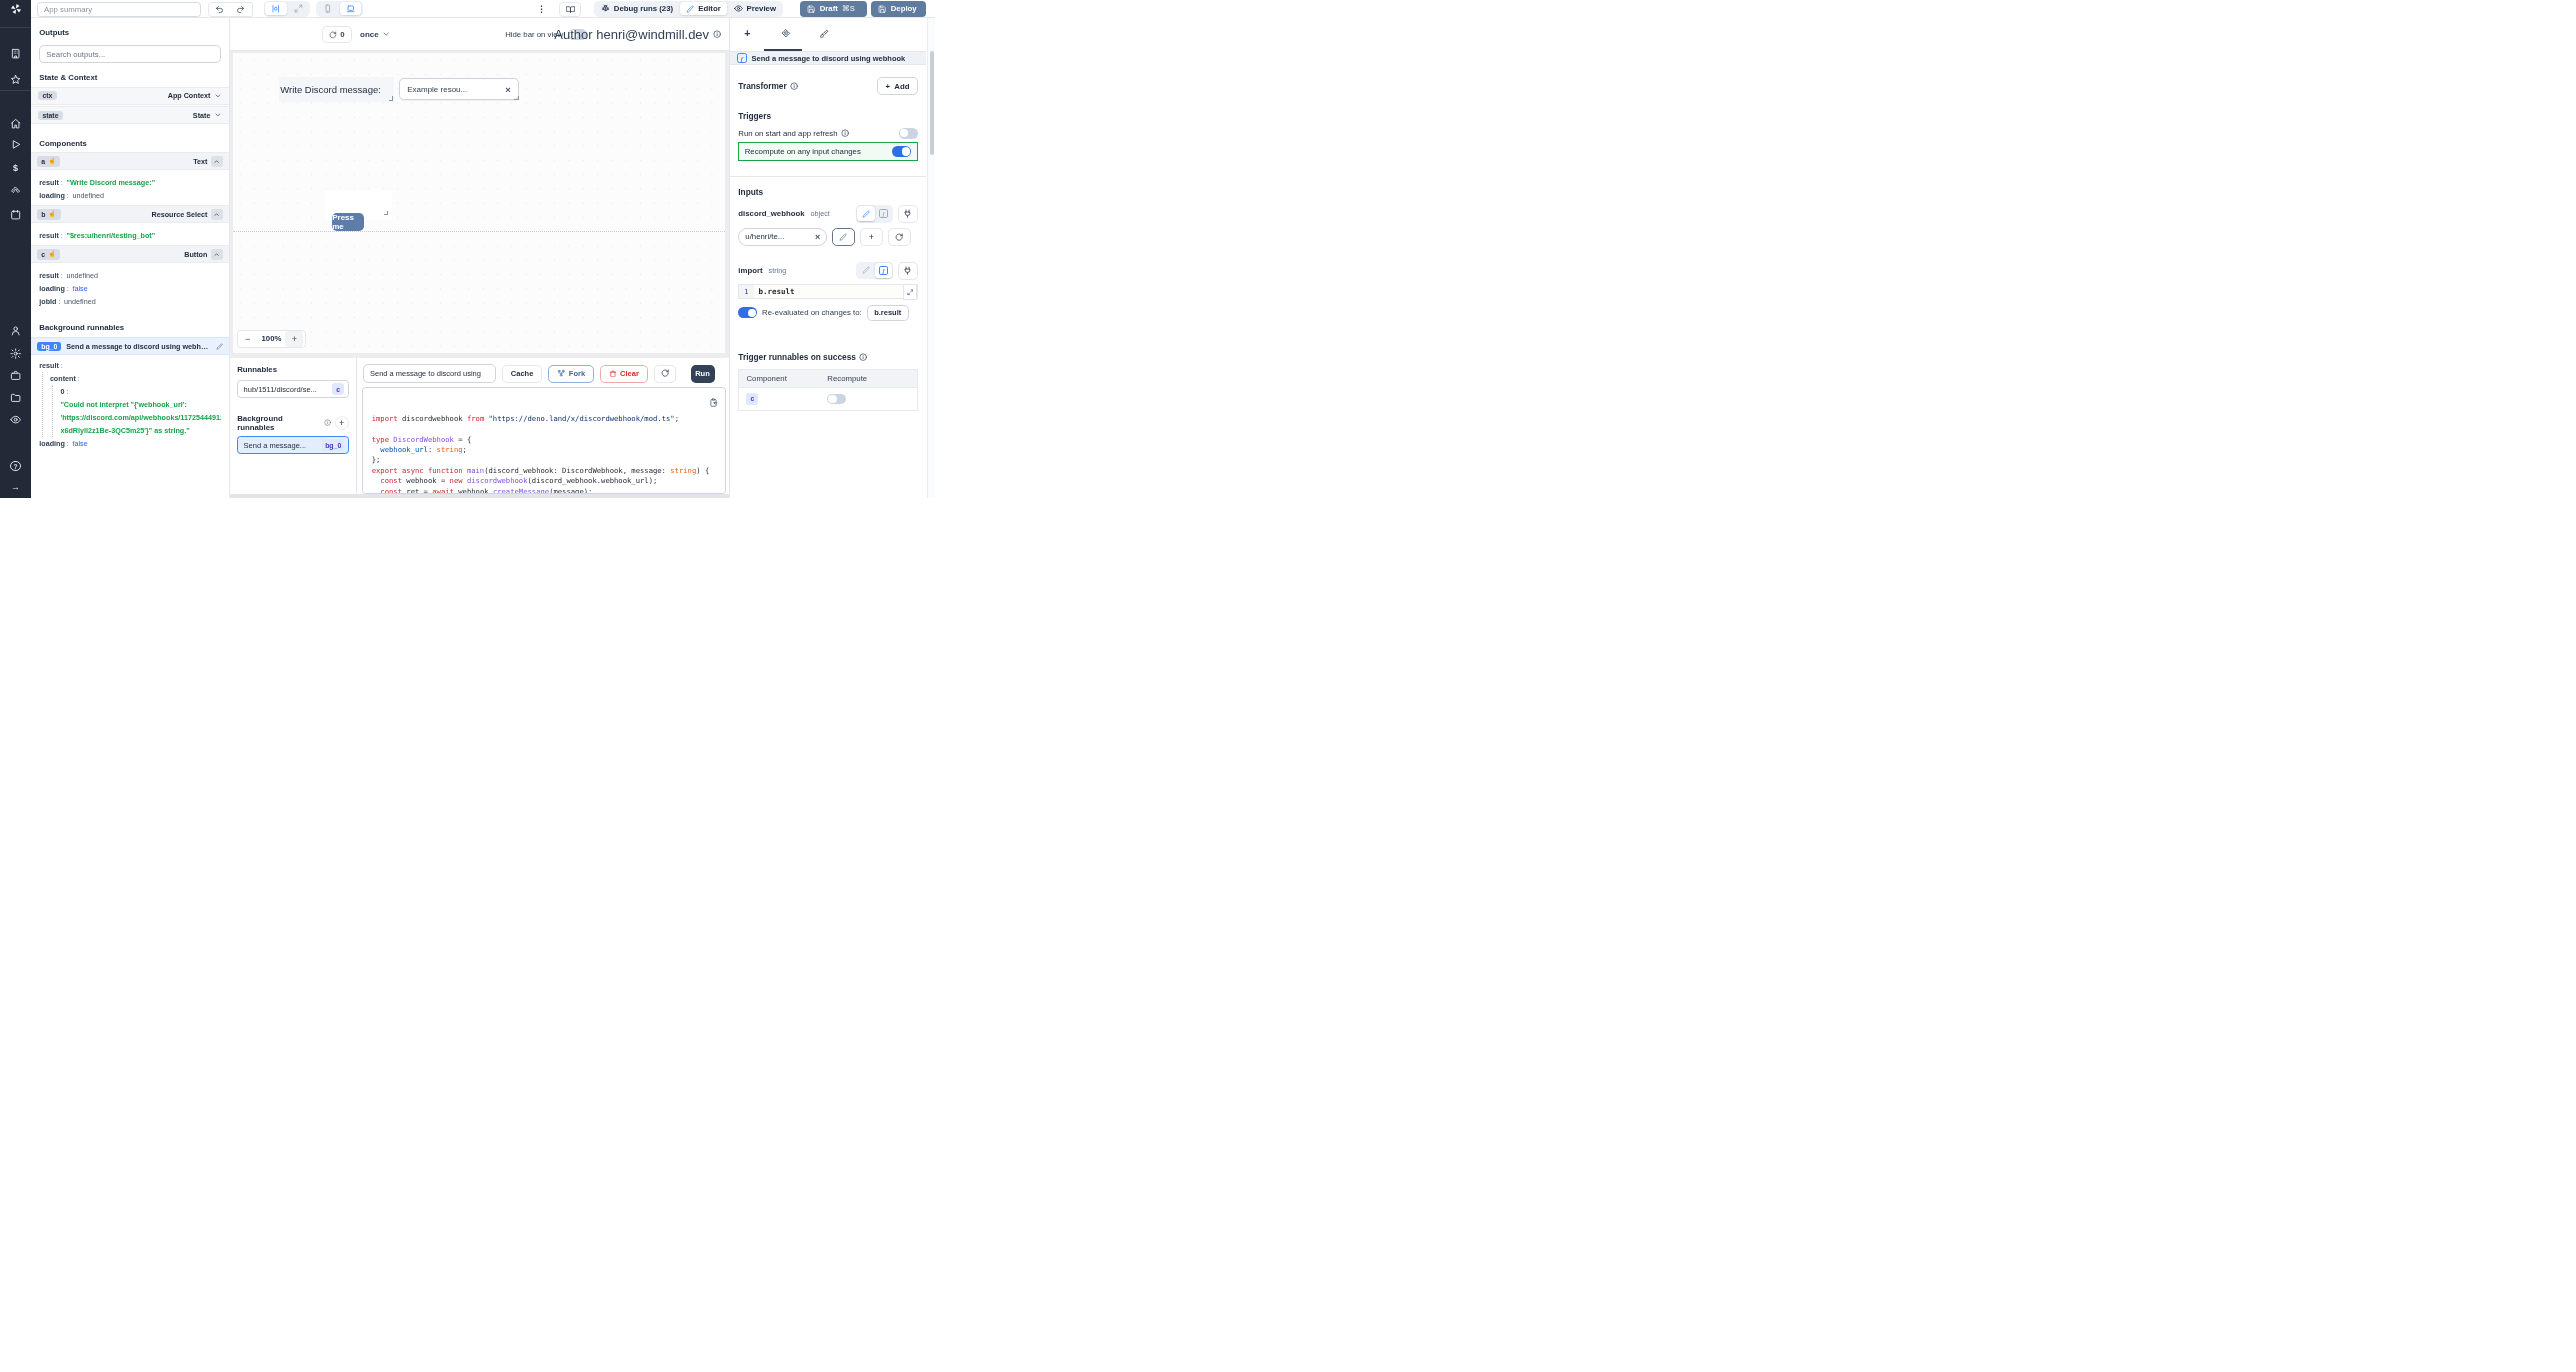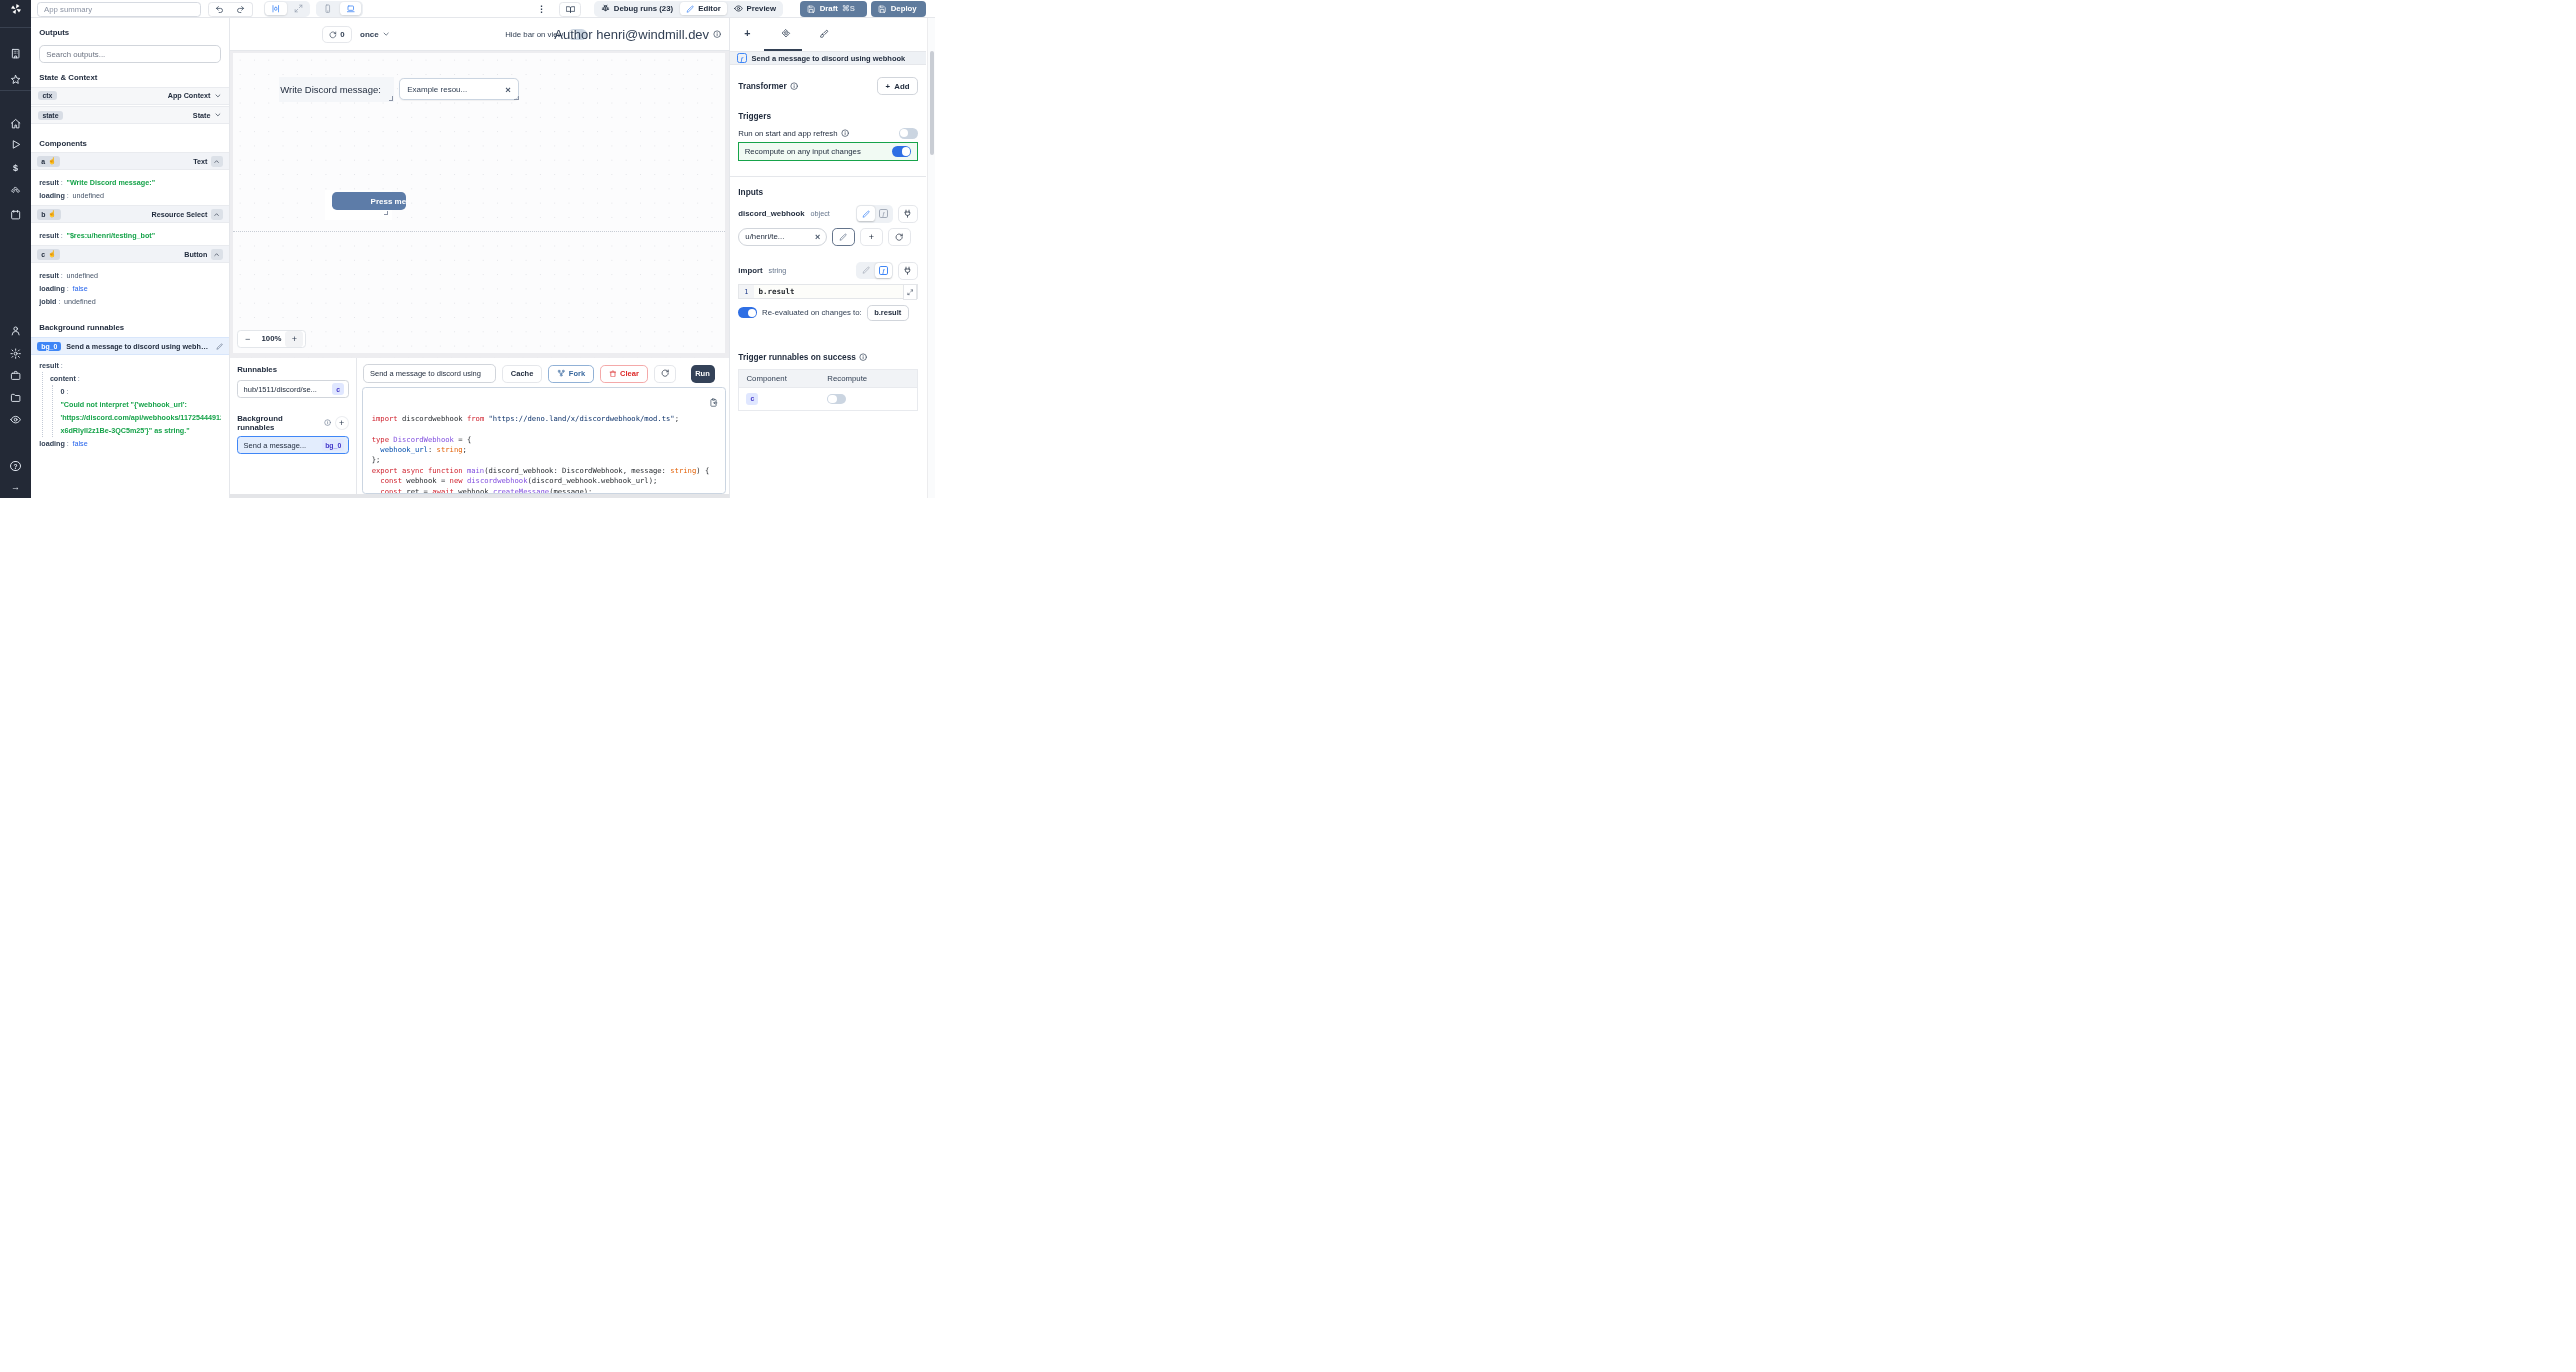--- a/index.html
+++ b/index.html
@@ -59,21 +59,21 @@
 .hidebar{position:absolute;right:143px;top:0;height:33px;display:flex;align-items:center;gap:4.8px;font-size:7.8px;color:#334155}
 .author{position:absolute;right:9px;top:0;height:33px;display:flex;align-items:center;gap:3.6px;font-size:13px;color:#334155}
 .canvas-outer{height:307px;flex:none;position:relative;background-color:#ededf0;background-image:radial-gradient(#d2d3d8 0.6px,transparent 0.7px);background-size:14.3px 14.3px}
 .canvas-inner{position:absolute;left:3px;top:1.8px;right:4.8px;bottom:4.8px;background-color:#fcfcfd;background-image:radial-gradient(#e3e4e8 0.6px,transparent 0.7px);background-size:14.3px 14.3px}
 .text-comp{position:absolute;left:46px;top:24px;width:115px;height:25px;background:#f4f6f9;display:flex;align-items:center;font-size:9.5px;color:#1e293b;padding-left:1.2px}
 .handle{position:absolute;right:1.2px;bottom:1.2px;width:4.2px;height:4.2px;border-right:1.2px solid #8a93a5;border-bottom:1.2px solid #8a93a5}
 .select-comp{position:absolute;left:166px;top:25px;width:120px;height:22.7px;background:#fff;border:0.6px solid #cbd5e1;border-radius:4.8px;display:flex;align-items:center;padding:0 7.2px;box-shadow:0 0.6px 1.2px rgba(0,0,0,.05)}
 .select-val{flex:1;font-size:8px;color:#334155}
 .xmark{font-size:9.5px;color:#475569;font-weight:700}
 .btn-cell{position:absolute;left:92px;top:137px;width:67px;height:30px;background:#fff}
-.pressme{position:absolute;left:7.2px;top:2px;width:74px;height:18.5px;background:#5d7ca8;border-radius:4.8px;color:#fff;font-weight:700;font-size:8px;display:flex;align-items:center;justify-content:flex-end}
+.pressme{position:absolute;left:7.2px;top:23px;width:32px;height:18.5px;background:#5d7ca8;border-radius:4.8px;color:#fff;font-weight:700;font-size:8px;display:flex;align-items:center;justify-content:flex-start}
 .dotline{position:absolute;left:0;right:0;top:178px;border-top:1.2px dotted #c8cdd5}
 .zoomctl{position:absolute;left:3.6px;bottom:5.4px;width:69px;height:18px;background:#fff;border:0.6px solid #e3e6ea;border-radius:3.6px;display:flex;align-items:center}
 .zminus{width:20px;text-align:center;font-size:9px;color:#334155}
 .zval{flex:1;text-align:center;font-size:7.8px;font-weight:600;color:#1e293b}
 .zplus{width:18px;height:15.5px;margin-right:1.2px;background:#f2f3f5;border-radius:3.6px;display:flex;align-items:center;justify-content:center;font-size:9px;color:#334155}
 .bottom{flex:1;display:flex;background:#fff;position:relative;min-height:0}
 .runnables{width:127px;border-right:0.6px solid #e5e7eb;padding:7.2px;flex:none}
 .ritem2{margin-top:6px;height:18px;border:0.6px solid #d1d5db;border-radius:3.6px;display:flex;align-items:center;gap:3.6px;padding:0 3.6px 0 5.4px;background:#fff}
 .rname{flex:1;font-size:7.5px;color:#1e293b;white-space:nowrap;overflow:hidden}
 .cchip{min-width:12px;height:12px;padding:0 3px;background:#e0e7ff;border-radius:3px;display:flex;align-items:center;justify-content:center;font-weight:700;font-size:6.9px;color:#4338ca}

